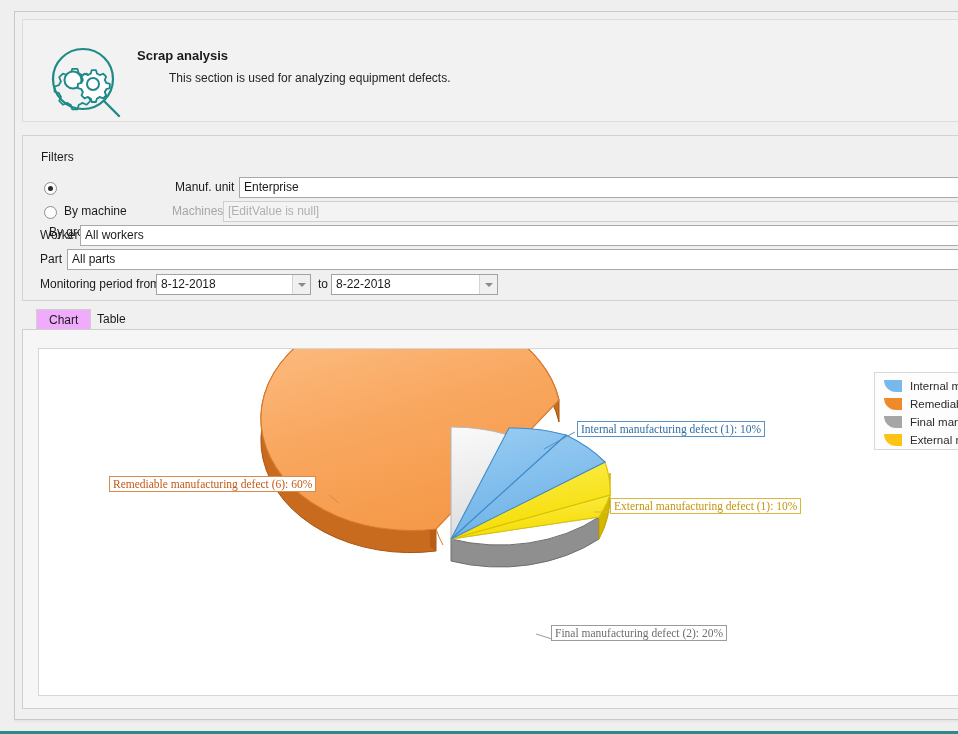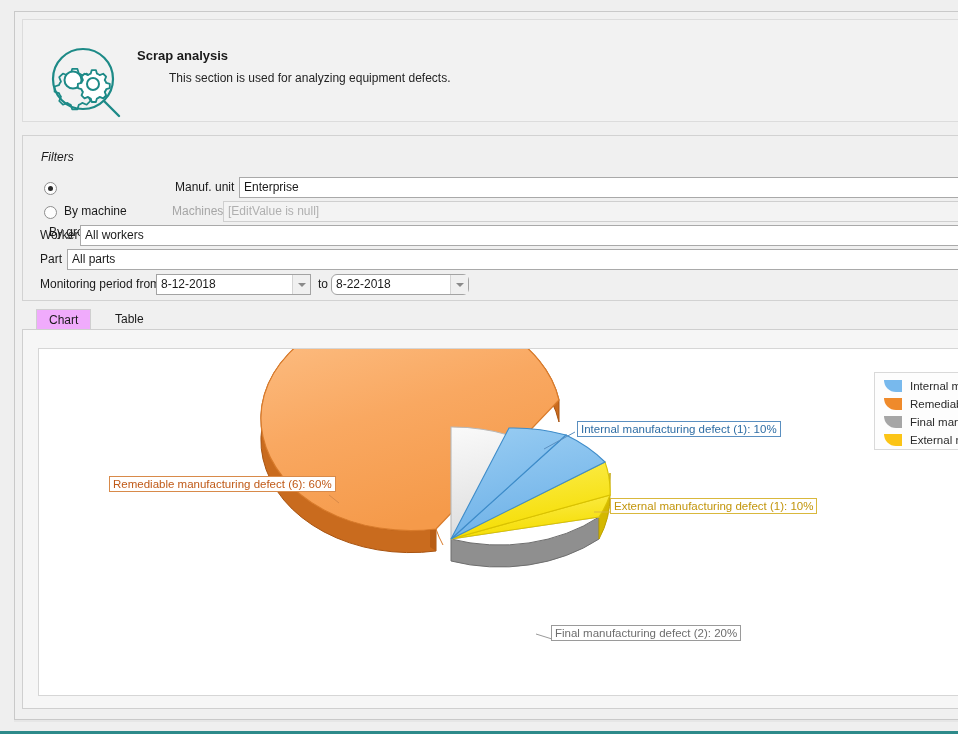--- a/index.html
+++ b/index.html
@@ -56,21 +56,21 @@
   .filters {
     position: absolute; left: 7px; top: 123px;
     width: 944px; height: 166px;
     border: 1px solid #d2d2d2;
     border-right: none;
     box-sizing: border-box;
   }
   .filters-legend {
     position: absolute; left: 22px; top: 138px;
     background: #f0f0f0; padding: 0 4px;
-    font-size: 12px; color: #1a1a1a; font-style: italic;
+    font-size: 12px; color: #1a1a1a;
   }
   .lbl { position: absolute; font-size: 12px; color: #1a1a1a; line-height: 22px; }
   .lbl.dim { color: #a6a6a6; }
 
   .radio {
     position: absolute; width: 13px; height: 13px;
     border: 1px solid #8d8d8d; border-radius: 50%;
     background: #fdfdfd; box-sizing: border-box;
   }
   .radio.checked::after {
@@ -156,20 +156,21 @@
     position: absolute; left: 26px; top: 0; line-height: 16px;
     font-size: 11.5px; color: #2b2b2b;
   }
 
   
   .dlabel {
     position: absolute; font-size: 11.5px;
     background: #ffffff; padding: 1px 3px;
     box-sizing: border-box; white-space: nowrap;
     border: 1px solid;
+    font-family: Liberation Serif, serif;
   }
 
   .chart-svg { position: absolute; left: 0; top: 0; }
 
   
   .statusline {
     position: absolute; left: 14px; top: 720px;
     width: 944px; height: 2px; background: #e6e6e6;
   }
   .bottom-accent {
@@ -221,28 +222,28 @@
 
     <div class="lbl" style="left:25px; top:236px;">Part</div>
     <div class="tbox" style="left:52px; top:237px; width:906px;">All parts</div>
 
     <div class="lbl" style="left:25px; top:261px;">Monitoring period from</div>
     <div class="combo" style="left:141px; top:262px; width:155px;">
       <span class="val">8-12-2018</span>
       <span class="btn"></span>
     </div>
     <div class="lbl" style="left:303px; top:261px;">to</div>
-    <div class="combo" style="left:316px; top:262px; width:138px;border-radius:6px;">
+    <div class="combo" style="left:316px; top:262px; width:167px;">
       <span class="val">8-22-2018</span>
       <span class="btn"></span>
     </div>
 
     <div class="tabstrip">
       <div class="tab active" style="left:14px; width:55px;">Chart</div>
-      <div class="tab" style="left:81px; width:55px;">Table</div>
+      <div class="tab" style="left:63px; width:55px;">Table</div>
     </div>
 
     <div class="tabpanel">
       <div class="chart-area">
 
         <svg class="chart-svg" width="930" height="348" viewBox="0 0 930 348">
           <defs>
             <linearGradient id="gOrange" x1="0" y1="0" x2="0.4" y2="1">
               <stop offset="0%" stop-color="#FDC28A"></stop>
               <stop offset="55%" stop-color="#F9A861"></stop>

